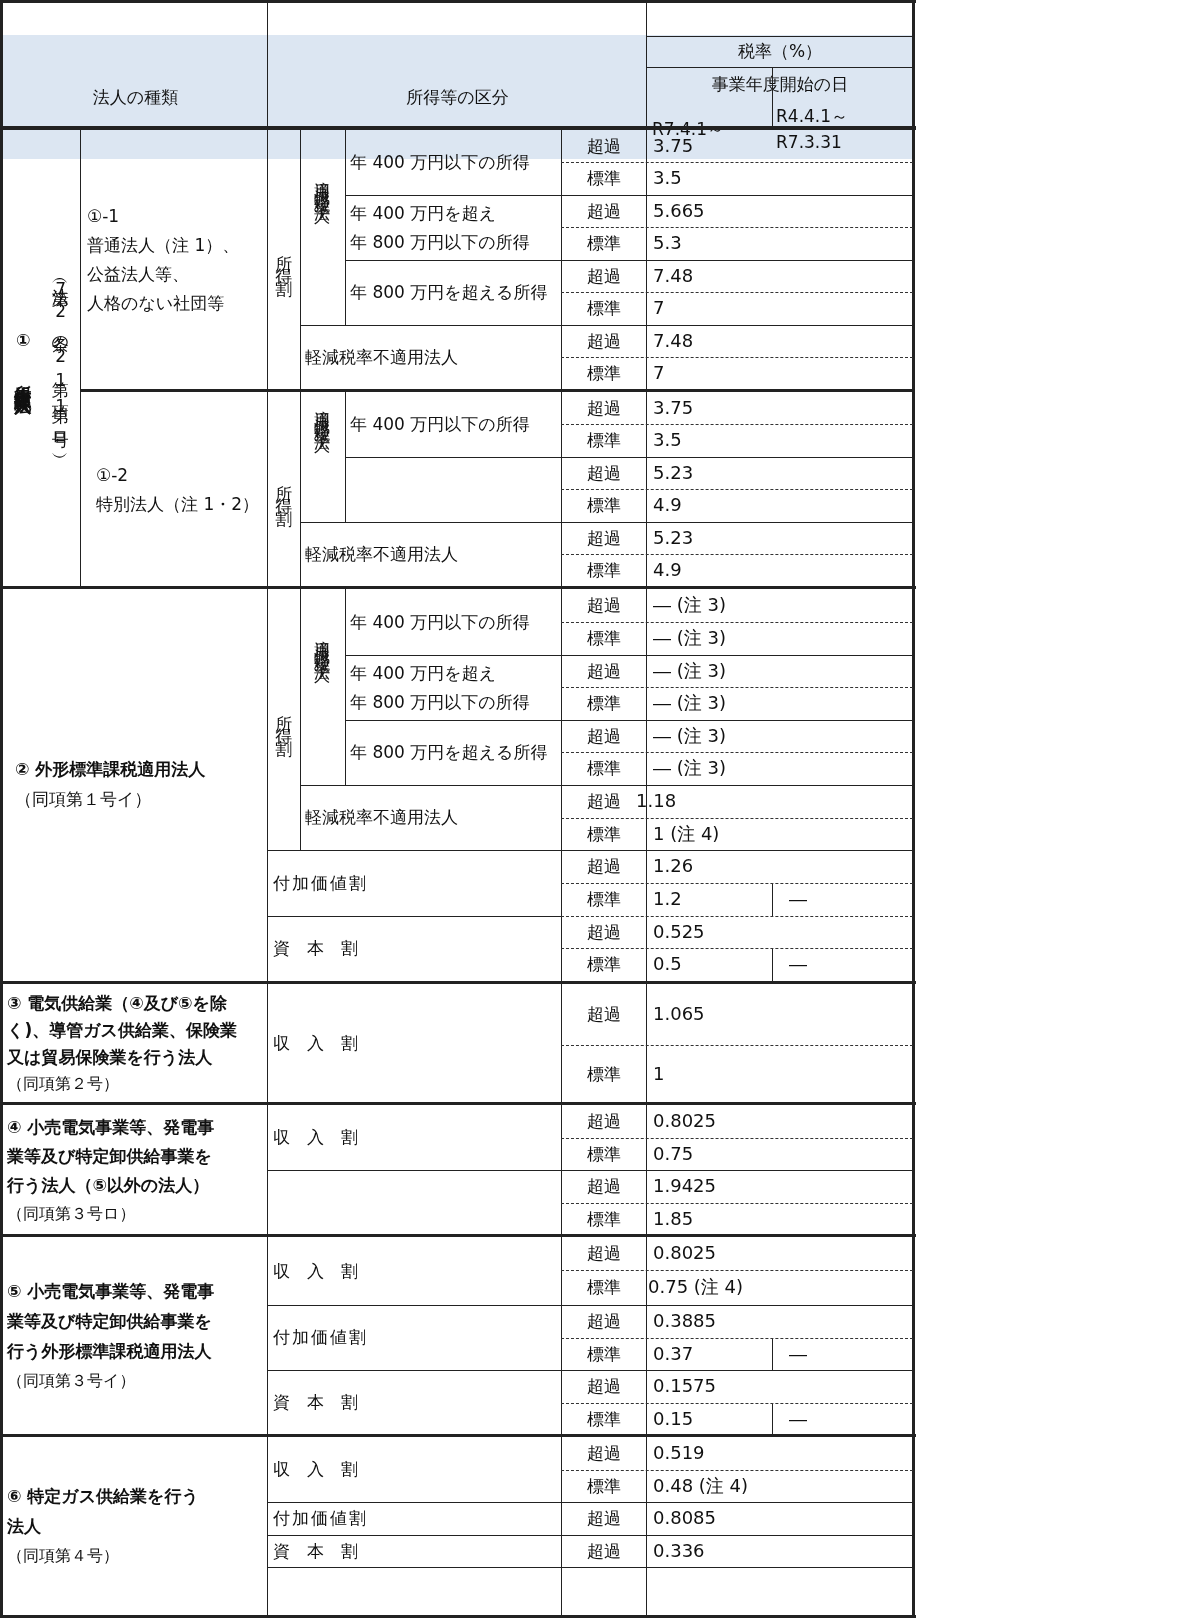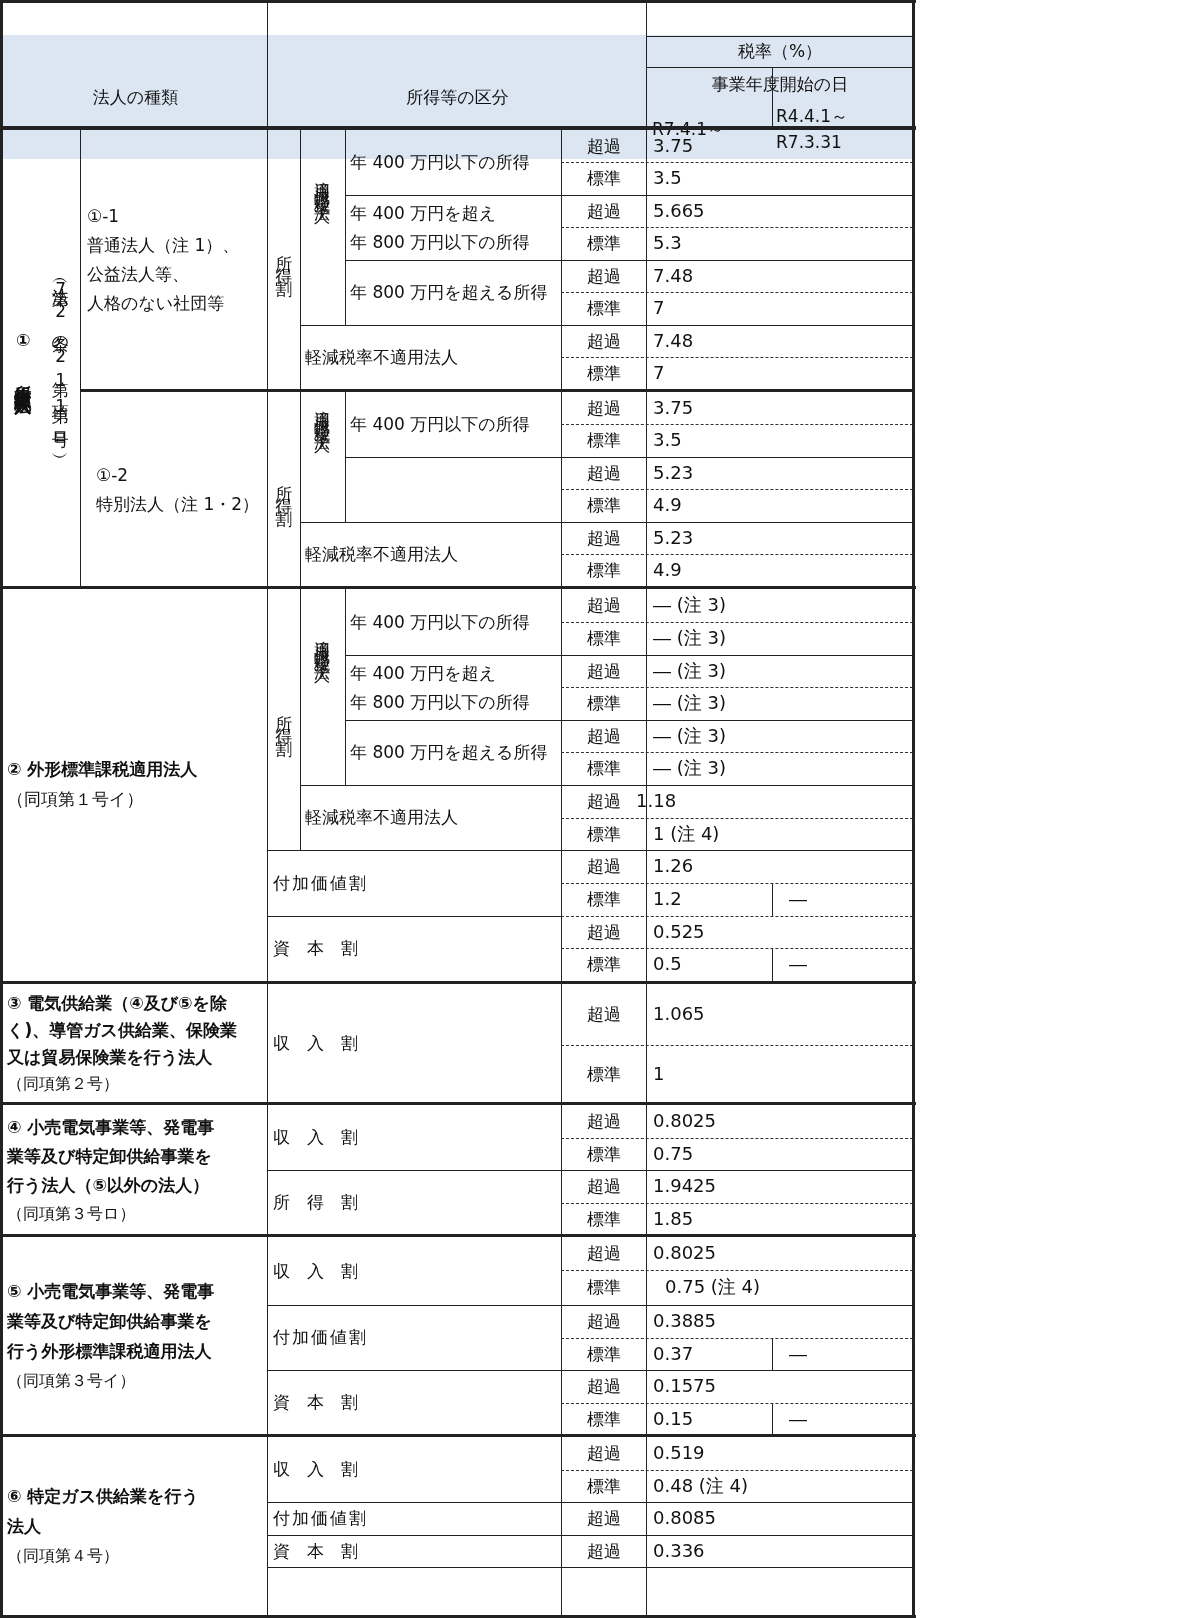--- a/index.html
+++ b/index.html
@@ -92,21 +92,21 @@
   <div class="c ctr" style="left:561px;top:522px;width:86px;height:32px;">超過</div>
   <div class="c ctr" style="left:561px;top:554px;width:86px;height:33px;">標準</div>
 
   <div class="c val" style="left:647px;top:392px;width:266px;height:32px;">3.75</div>
   <div class="c val" style="left:647px;top:424px;width:266px;height:33px;">3.5</div>
   <div class="c val" style="left:647px;top:457px;width:266px;height:32px;">5.23</div>
   <div class="c val" style="left:647px;top:489px;width:266px;height:33px;">4.9</div>
   <div class="c val" style="left:647px;top:522px;width:266px;height:32px;">5.23</div>
   <div class="c val" style="left:647px;top:554px;width:266px;height:33px;">4.9</div>
 
-  <div class="c multi" style="left:3px;top:589px;width:265px;height:392px;padding-left:4px;line-height:1.75;">
+  <div class="c multi" style="left:3px;top:589px;width:265px;height:392px;padding-left:12px;line-height:1.75;">
     <span class="bold">②  外形標準課税適用法人</span>
     <span>（同項第１号イ）</span>
   </div>
   <div class="c vert" style="left:268px;top:589px;width:32px;height:261px;letter-spacing:12px;">所得割</div>
   <div class="c ctr" style="left:300px;top:589px;width:45px;height:196px;">
     <span class="vert" style="writing-mode:vertical-rl;height:120px;letter-spacing:4px;font-size:16px;">適用減軽税率法人</span>
   </div>
   <div class="c lbl" style="left:345px;top:589px;width:216px;height:66px;">年 400 万円以下の所得</div>
   <div class="c multi" style="left:345px;top:655px;width:216px;height:65px;padding-left:5px;line-height:1.65;">
     <span>年 400 万円を超え</span>
@@ -157,21 +157,20 @@
   <div class="c val" style="left:647px;top:984px;width:266px;height:61px;">1.065</div>
   <div class="c val" style="left:647px;top:1045px;width:266px;height:58px;">1</div>
 
   <div class="c multi" style="left:3px;top:1105px;width:300px;height:130px;padding-left:4px;line-height:1.7;">
     <span class="bold">④  小売電気事業等、発電事</span>
     <span class="bold">業等及び特定卸供給事業を</span>
     <span class="bold">行う法人（⑤以外の法人）</span>
     <span class="small">（同項第３号ロ）</span>
   </div>
   <div class="c lbl" style="left:268px;top:1105px;width:293px;height:65px;">収　入　割</div>
-  <div class="c lbl" style="left:268px;top:1170px;width:293px;height:65px;">所　得　割</div>
   <div class="c ctr" style="left:561px;top:1105px;width:86px;height:33px;">超過</div>
   <div class="c ctr" style="left:561px;top:1138px;width:86px;height:32px;">標準</div>
   <div class="c ctr" style="left:561px;top:1170px;width:86px;height:33px;">超過</div>
   <div class="c ctr" style="left:561px;top:1203px;width:86px;height:32px;">標準</div>
   <div class="c val" style="left:647px;top:1105px;width:266px;height:33px;">0.8025</div>
   <div class="c val" style="left:647px;top:1138px;width:266px;height:32px;">0.75</div>
   <div class="c val" style="left:647px;top:1170px;width:266px;height:33px;">1.9425</div>
   <div class="c val" style="left:647px;top:1203px;width:266px;height:32px;">1.85</div>
 
   <div class="c multi" style="left:3px;top:1237px;width:265px;height:198px;padding-left:4px;line-height:1.75;">
@@ -183,21 +182,21 @@
   <div class="c lbl" style="left:268px;top:1237px;width:293px;height:68px;">収　入　割</div>
   <div class="c lbl" style="left:268px;top:1305px;width:293px;height:65px;letter-spacing:2px;">付加価値割</div>
   <div class="c lbl" style="left:268px;top:1370px;width:293px;height:65px;">資　本　割</div>
   <div class="c ctr" style="left:561px;top:1237px;width:86px;height:33px;">超過</div>
   <div class="c ctr" style="left:561px;top:1270px;width:86px;height:35px;">標準</div>
   <div class="c ctr" style="left:561px;top:1305px;width:86px;height:33px;">超過</div>
   <div class="c ctr" style="left:561px;top:1338px;width:86px;height:32px;">標準</div>
   <div class="c ctr" style="left:561px;top:1370px;width:86px;height:33px;">超過</div>
   <div class="c ctr" style="left:561px;top:1403px;width:86px;height:32px;">標準</div>
   <div class="c val" style="left:647px;top:1237px;width:266px;height:33px;">0.8025</div>
-  <div class="c val" style="left:659px;top:1270px;width:266px;height:35px;">0.75 (注 4)</div>
+  <div class="c val" style="left:642px;top:1270px;width:266px;height:35px;">0.75 (注 4)</div>
   <div class="c val" style="left:647px;top:1305px;width:266px;height:33px;">0.3885</div>
   <div class="c val" style="left:647px;top:1338px;width:126px;height:32px;">0.37</div>
   <div class="c val" style="left:773px;top:1338px;width:140px;height:32px;padding-left:16px;">―</div>
   <div class="c val" style="left:647px;top:1370px;width:266px;height:33px;">0.1575</div>
   <div class="c val" style="left:647px;top:1403px;width:126px;height:32px;">0.15</div>
   <div class="c val" style="left:773px;top:1403px;width:140px;height:32px;padding-left:16px;">―</div>
 
   <div class="c multi" style="left:3px;top:1437px;width:265px;height:178px;padding-left:4px;line-height:1.75;">
     <span class="bold">⑥  特定ガス供給業を行う</span>
     <span class="bold">法人</span>

